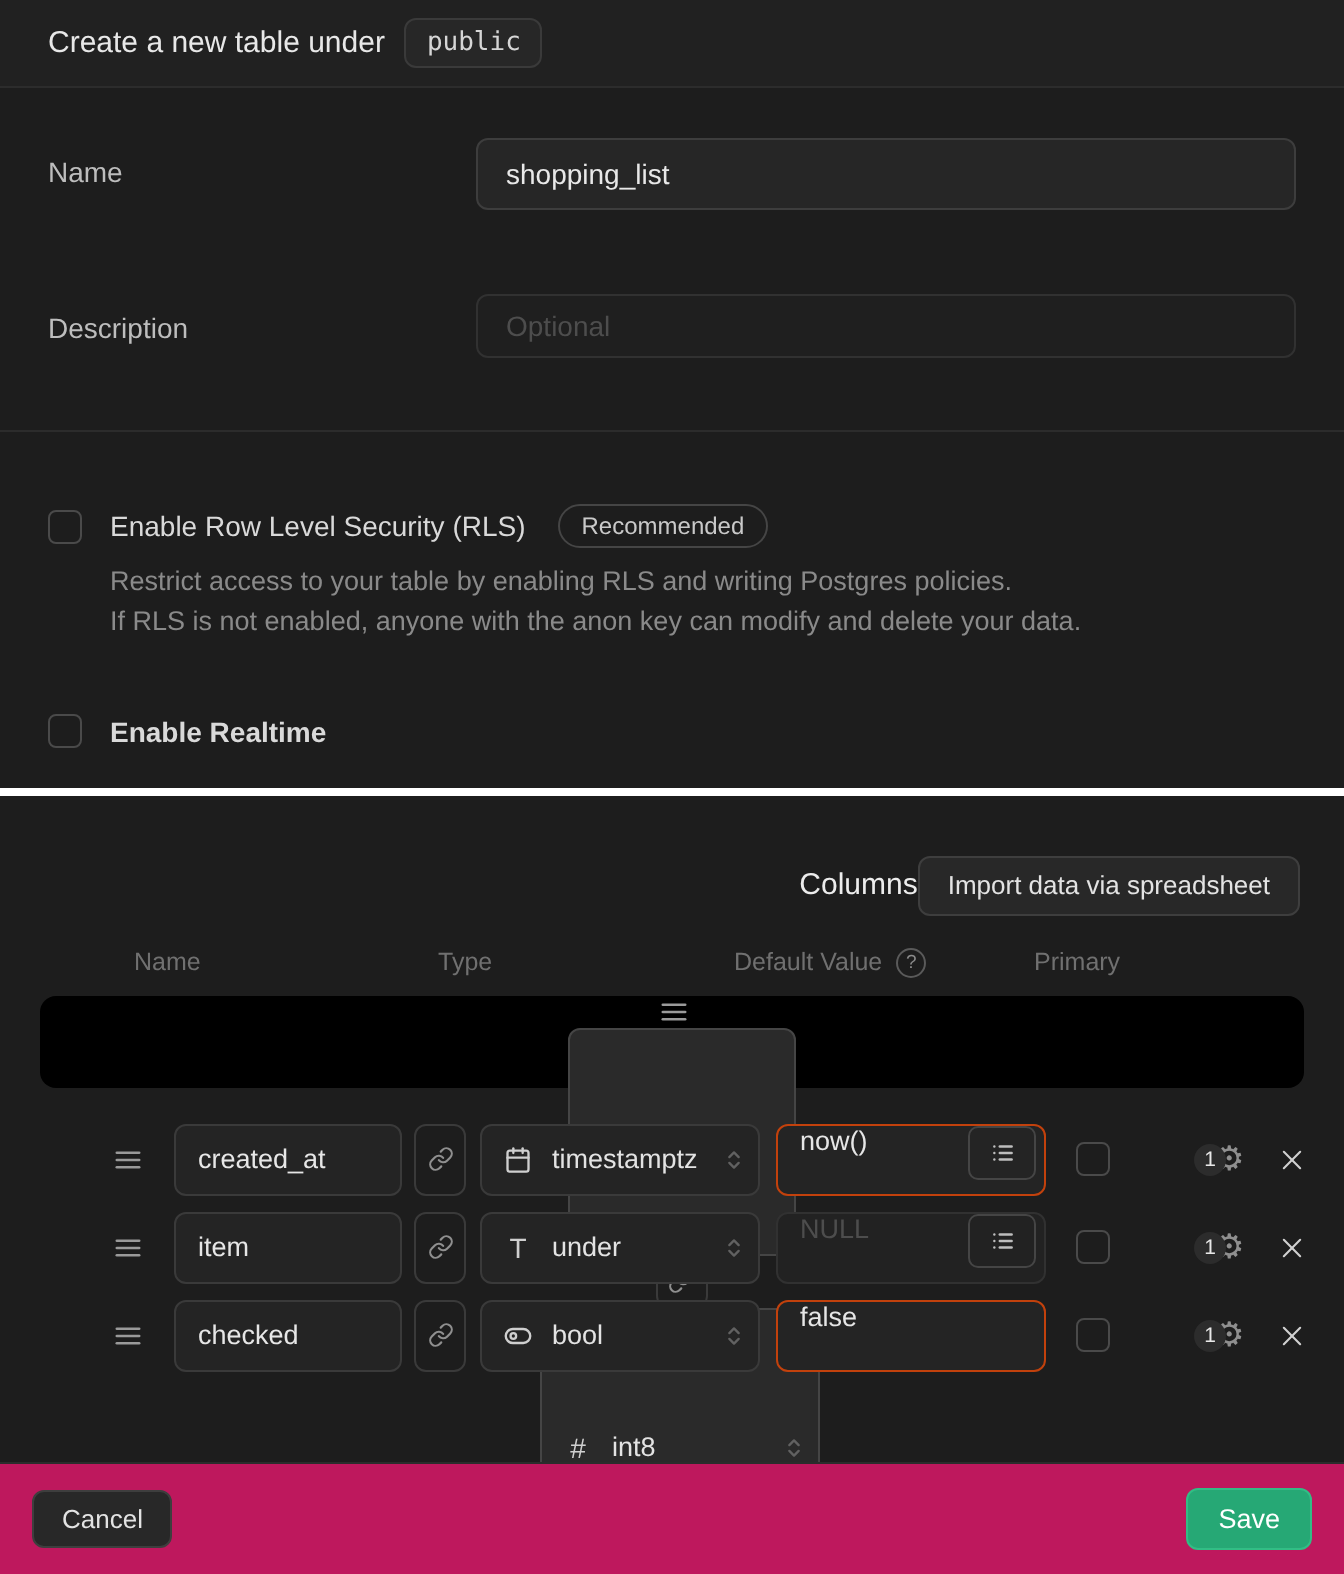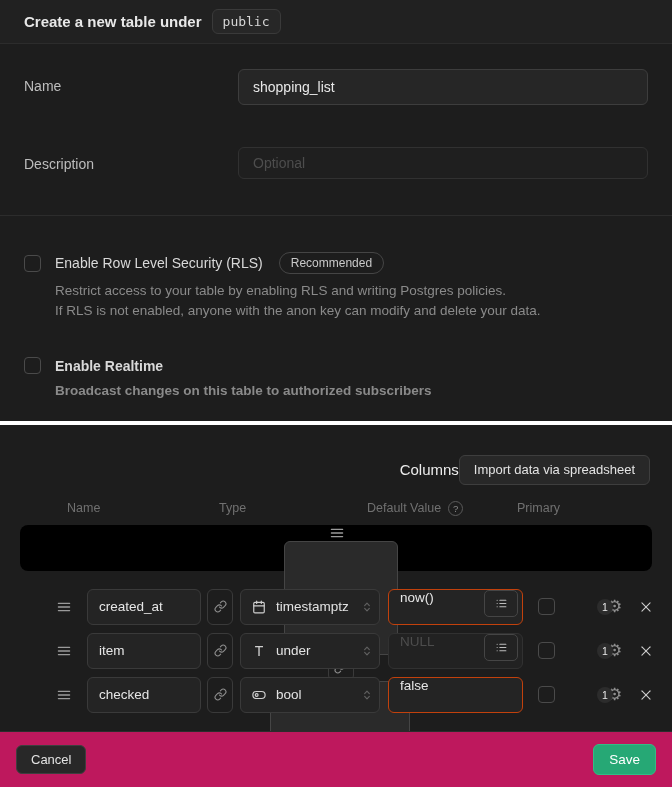--- a/index.html
+++ b/index.html
@@ -11,21 +11,21 @@
     background:#1d1d1d; color:#e6e6e6;
     display:flex; flex-direction:column; overflow:hidden;
   }
 
   
   .hdr {
     height:44px; flex:0 0 44px; background:#212121;
     border-bottom:1px solid #2c2c2c;
     display:flex; align-items:center; padding:0 24px; gap:10px;
   }
-  .hdr-title { font-size:15px; color:#e8e8e8;font-weight:bold; }
+  .hdr-title { font-size:15px; color:#e8e8e8; }
   .schema-badge {
     font-family:"DejaVu Sans Mono", monospace; font-size:13px; color:#d6d6d6;
     background:#272727; border:1px solid #3a3a3a; border-radius:6px;
     padding:4px 10px; line-height:1.2;
   }
 
   
   .sec-form { border-bottom:1px solid #2c2c2c; padding:25px 24px 36px 24px; }
   .form-row { display:flex; align-items:flex-start; }
   .form-row + .form-row { margin-top:42px; }
@@ -180,21 +180,20 @@
         <div>If RLS is not enabled, anyone with the anon key can modify and delete your data.</div>
       </div>
     </div>
     <div class="opt-group">
       <div class="opt-head">
         <div class="cb">
           
         </div>
         <span class="opt-label">Enable Realtime</span>
       </div>
-      <div class="opt-desc">Broadcast changes on this table to authorized subscribers</div>
     </div>
   </div>
 
   <div class="sec-cols">
     <div class="cols-titlebar">
       <span class="cols-title">Columns</span>
       <button class="btn">Import data via spreadsheet</button>
     </div>
 
     <div class="cols-head">

